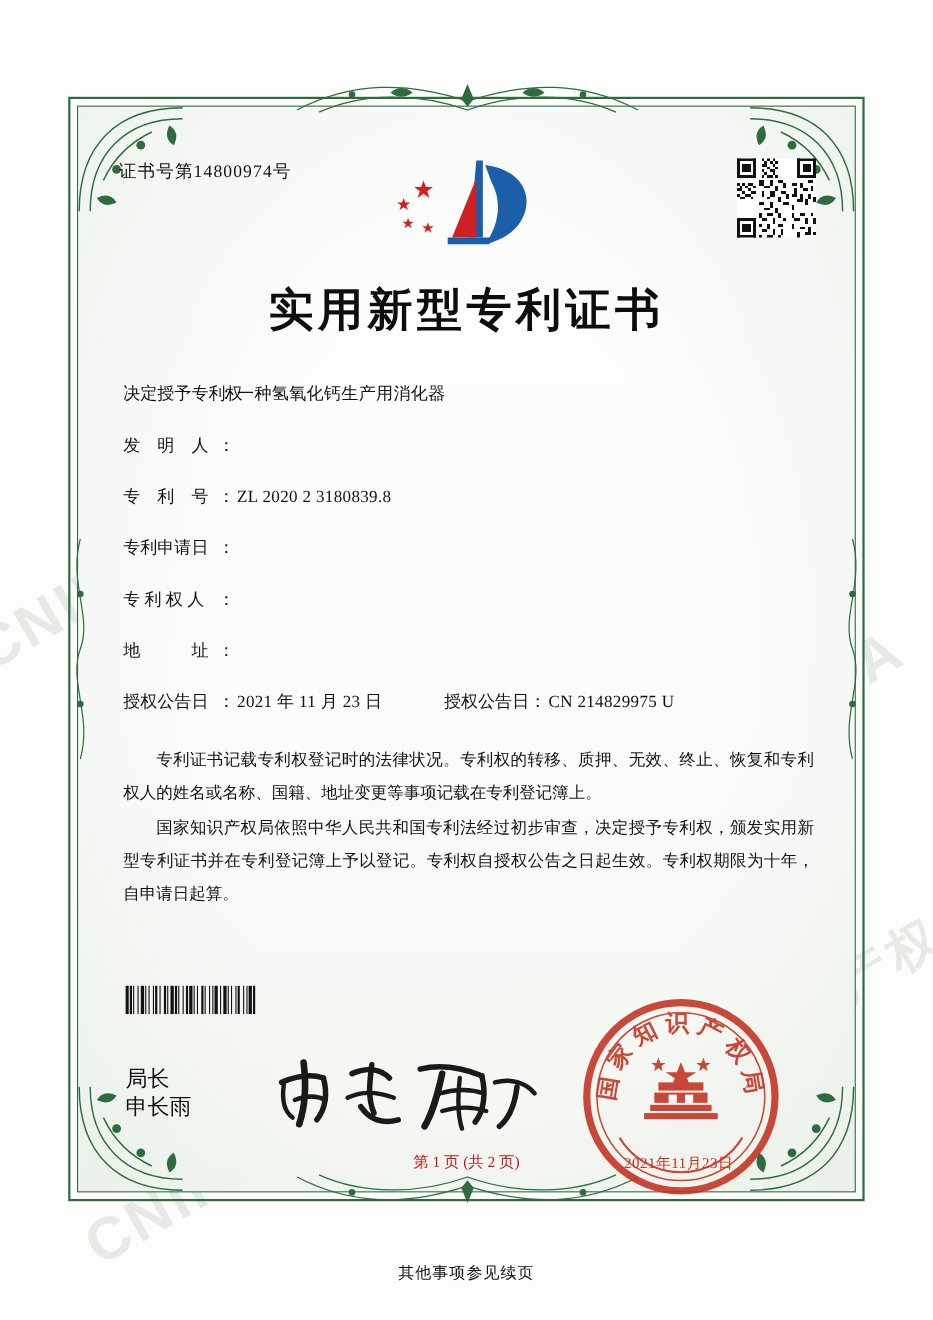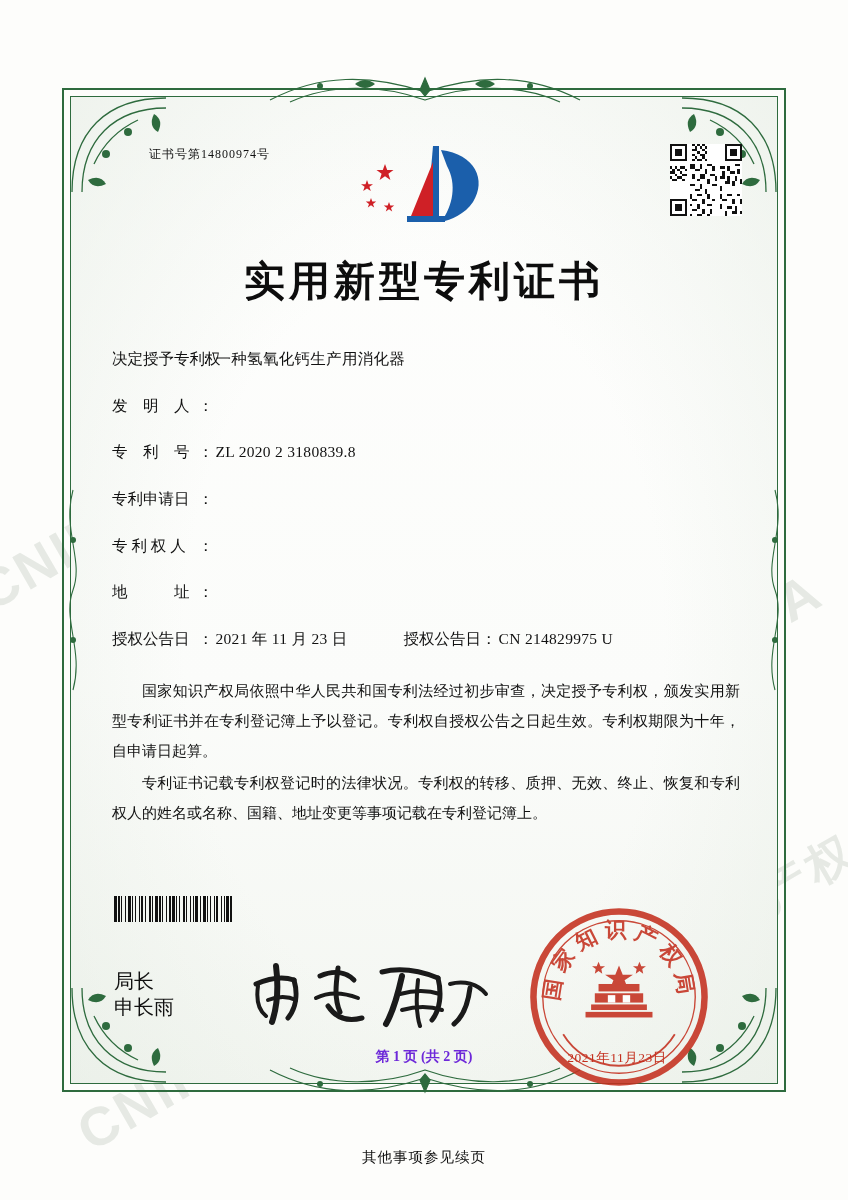--- a/index.html
+++ b/index.html
@@ -89,24 +89,23 @@
     top: 96px;
     width: 708px;
     height: 988px;
     z-index: 4;
   }
 
   .cert-no {
     position: absolute;
     left: 38px;
     top: 50px;
-    font-size: 12px;
+    font-size: 16px;
     letter-spacing: 1px;
     color: #111;
-    margin-left: 41px;
   }
 
   .qr {
     position: absolute;
     right: 36px;
     top: 48px;
     width: 72px;
     height: 72px;
   }
 
@@ -235,22 +234,21 @@
     z-index: 6;
   }
 
   .page-no {
     position: absolute;
     left: 0;
     right: 0;
     bottom: 18px;
     text-align: center;
     font-size: 14px;
-    color: #6d28d9;
-    font-weight: bold;
+    color: #b91c1c;
   }
 
   .footer-note {
     position: absolute;
     left: 0;
     right: 0;
     top: 1148px;
     text-align: center;
     font-size: 14.5px;
     color: #111;
@@ -523,22 +521,22 @@
         <span class="field-label">授权公告日</span>
         <span class="field-colon">：</span>
         <span class="field-value">2021 年 11 月 23 日</span>
         <span class="field-label2">授权公告日</span>
         <span class="field-colon">：</span>
         <span class="field-value">CN 214829975 U</span>
       </div>
     </div>
 
     <div class="paragraphs">
+      <p>专利证书记载专利权登记时的法律状况。专利权的转移、质押、无效、终止、恢复和专利权人的姓名或名称、国籍、地址变更等事项记载在专利登记簿上。</p>
       <p>国家知识产权局依照中华人民共和国专利法经过初步审查，决定授予专利权，颁发实用新型专利证书并在专利登记簿上予以登记。专利权自授权公告之日起生效。专利权期限为十年，自申请日起算。</p>
-      <p>专利证书记载专利权登记时的法律状况。专利权的转移、质押、无效、终止、恢复和专利权人的姓名或名称、国籍、地址变更等事项记载在专利登记簿上。</p>
     </div>
 
     <div class="barcode" id="barcode">
         <i style="width:3px;background:#111"></i>
         <i style="width:1px;background:transparent"></i>
         <i style="width:2px;background:#111"></i>
         <i style="width:1px;background:transparent"></i>
         <i style="width:1px;background:#111"></i>
         <i style="width:3px;background:transparent"></i>
         <i style="width:1px;background:#111"></i>

